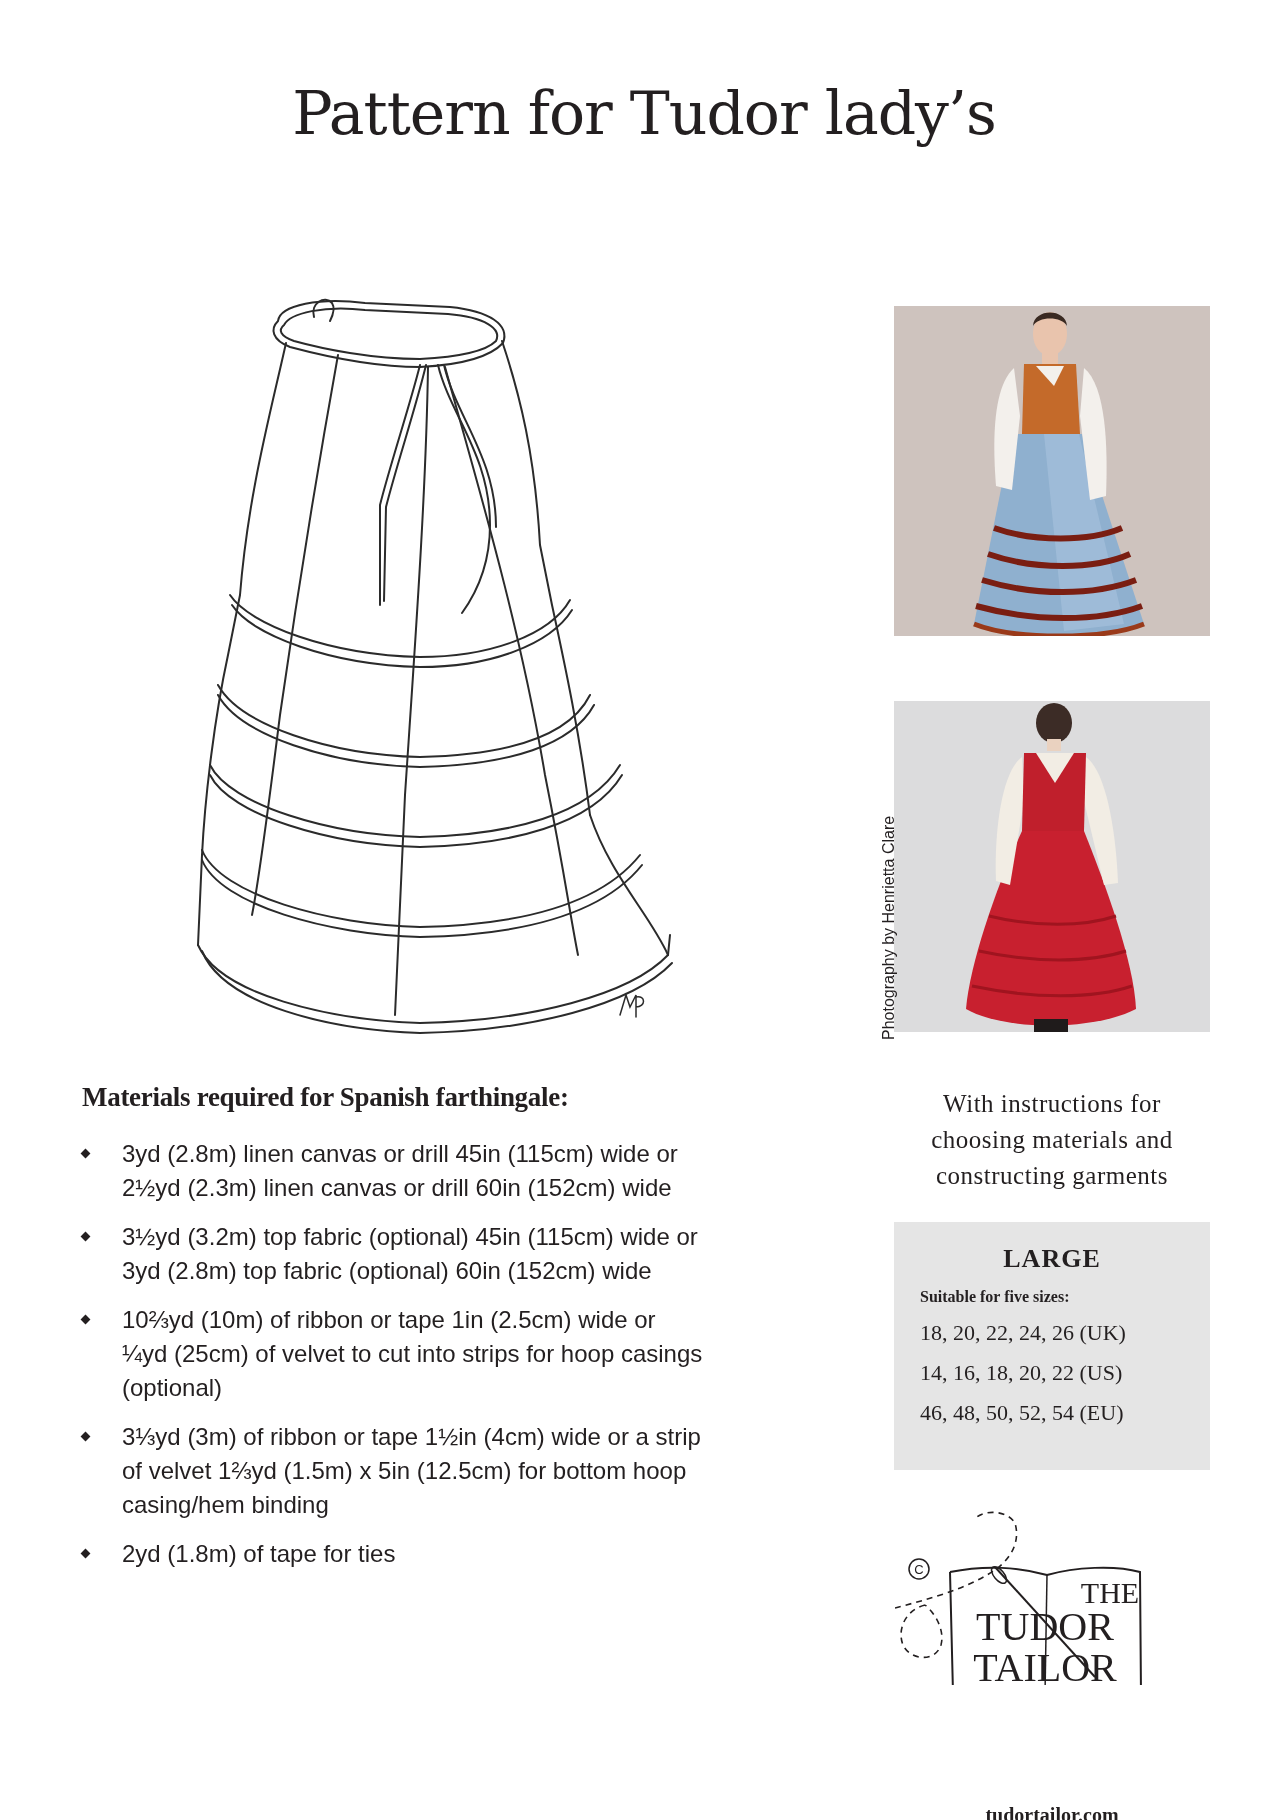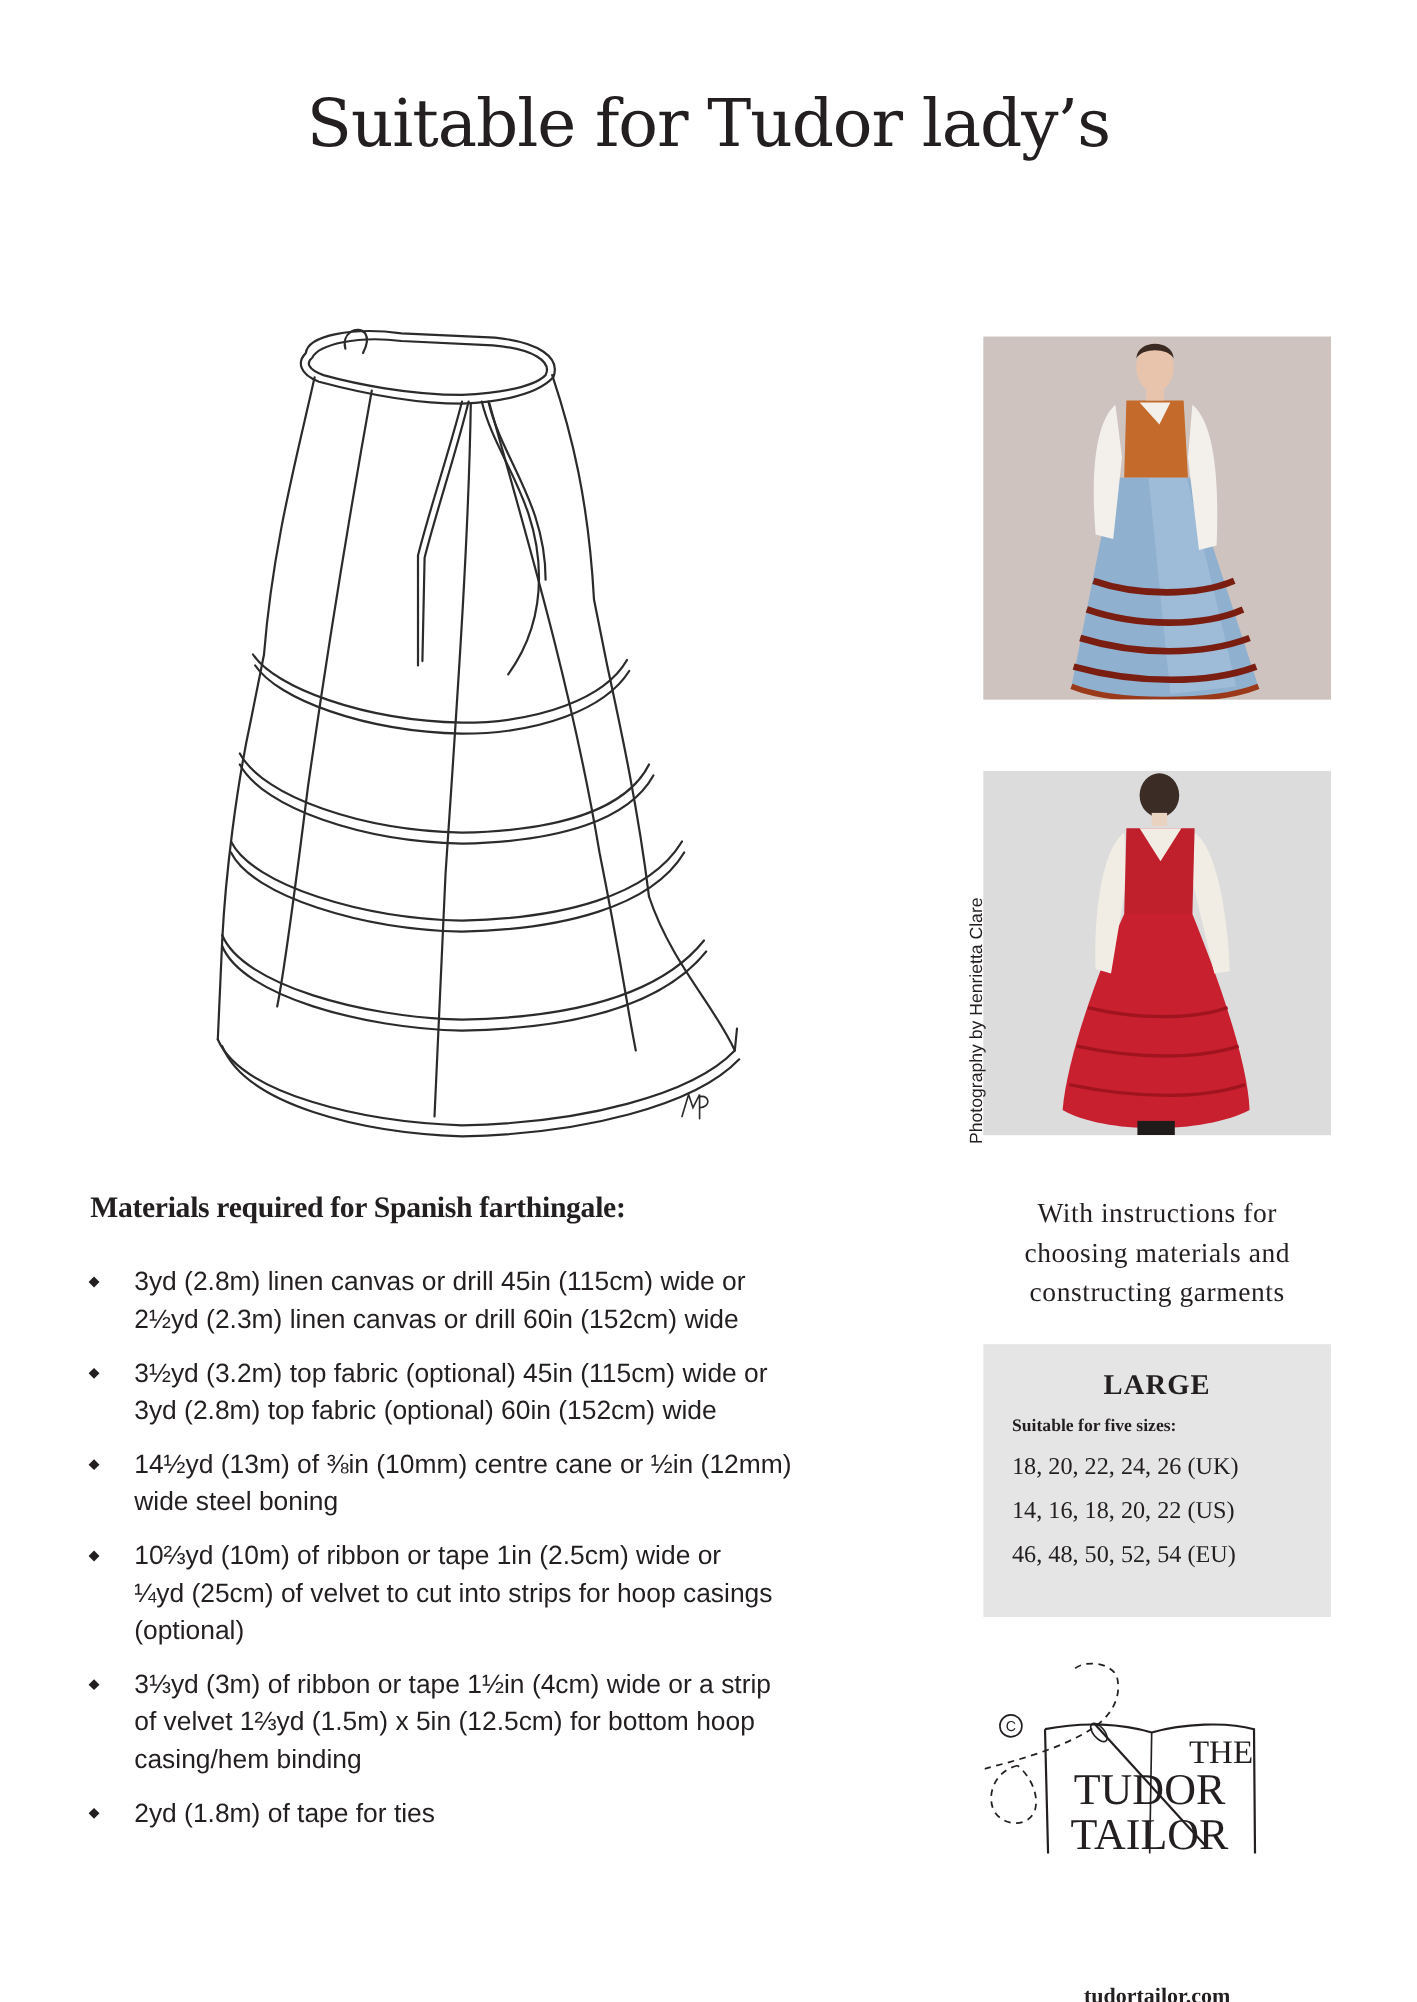--- a/index.html
+++ b/index.html
@@ -14,21 +14,21 @@
   .photo { position: absolute; left: 894px; width: 316px; overflow: hidden; }
   .photo1 { top: 306px; height: 330px; background: #cec3be; }
   .photo2 { top: 701px; height: 331px; background: #dcdcdd; }
   .photo svg { width: 100%; height: 100%; display: block; }
   .credit {
     position: absolute; left: 880px; top: 1040px; transform-origin: 0 0; transform: rotate(-90deg);
     font-family: "Liberation Sans", sans-serif; font-size: 16px; color: #231f20; white-space: nowrap;
   }
   .materials { position: absolute; left: 82px; top: 1082px; width: 760px; }
   .materials h2 {
-    margin: 0 0 36px 0; font-family: "Liberation Serif", serif; font-weight: bold;
+    margin: 0 0 24px 0; font-family: "Liberation Serif", serif; font-weight: bold;
     font-size: 27px; color: #231f20; letter-spacing: -0.3px;
   }
   .materials ul { list-style: none; margin: 0; padding: 0; }
   .materials li {
     position: relative; padding-left: 40px; margin-bottom: 15px;
     font-family: "Liberation Sans", sans-serif; font-size: 24px; line-height: 34px; color: #231f20;
     white-space: pre-line;
   }
   .bullet {
     position: absolute; left: 0; top: 13px; width: 7px; height: 7px; background: #231f20;
@@ -49,21 +49,21 @@
   .logo { position: absolute; left: 895px; top: 1505px; width: 270px; height: 180px; }
   .site {
     position: absolute; left: 894px; top: 1804px; width: 316px; text-align: center;
     font-family: "Liberation Serif", serif; font-weight: bold; font-size: 20px; color: #231f20;
   }
 </style>
 </head>
 <body>
 
 <div class="title">
-  <div>Suitable for Tudor lady’s</div>
+  <div>Pattern for Tudor lady’s</div>
 </div>
 
 <div class="drawing">
   <svg viewBox="0 0 560 740" width="560" height="740" fill="none" stroke="#2b2b2b" stroke-width="2" stroke-linecap="round">
 
     <path d="M88 26 C 90 10, 130 2, 175 8 L 260 12 C 300 16, 320 30, 313 48 C 300 62, 270 70, 230 72 C 180 72, 130 60, 100 52 C 82 45, 80 34, 88 26 Z"></path>
     <path d="M94 30 C 100 18, 135 10, 175 15 L 258 19 C 295 22, 312 34, 306 46 C 296 56, 268 62, 230 64 C 182 64, 133 54, 104 46 C 90 41, 88 35, 94 30 Z"></path>
 
     <path d="M124 22 C 120 8, 135 0, 142 8 C 146 14, 142 22, 140 26"></path>
 
@@ -145,22 +145,20 @@
 
 <div class="credit">Photography by Henrietta Clare</div>
 
 <div class="materials">
   <h2>Materials required for Spanish farthingale:</h2>
   <ul>
     <li><span class="bullet"></span><span>3yd (2.8m) linen canvas or drill 45in (115cm) wide or
 2½yd (2.3m) linen canvas or drill 60in (152cm) wide</span></li>
     <li><span class="bullet"></span><span>3½yd (3.2m) top fabric (optional) 45in (115cm) wide or
 3yd (2.8m) top fabric (optional) 60in (152cm) wide</span></li>
-    <li><span class="bullet"></span><span>14½yd (13m) of ⅜in (10mm) centre cane or ½in (12mm)
-wide steel boning</span></li>
     <li><span class="bullet"></span><span>10⅔yd (10m) of ribbon or tape 1in (2.5cm) wide or
 ¼yd (25cm) of velvet to cut into strips for hoop casings
 (optional)</span></li>
     <li><span class="bullet"></span><span>3⅓yd (3m) of ribbon or tape 1½in (4cm) wide or a strip
 of velvet 1⅔yd (1.5m) x 5in (12.5cm) for bottom hoop
 casing/hem binding</span></li>
     <li><span class="bullet"></span><span>2yd (1.8m) of tape for ties</span></li>
   </ul>
 </div>
 

